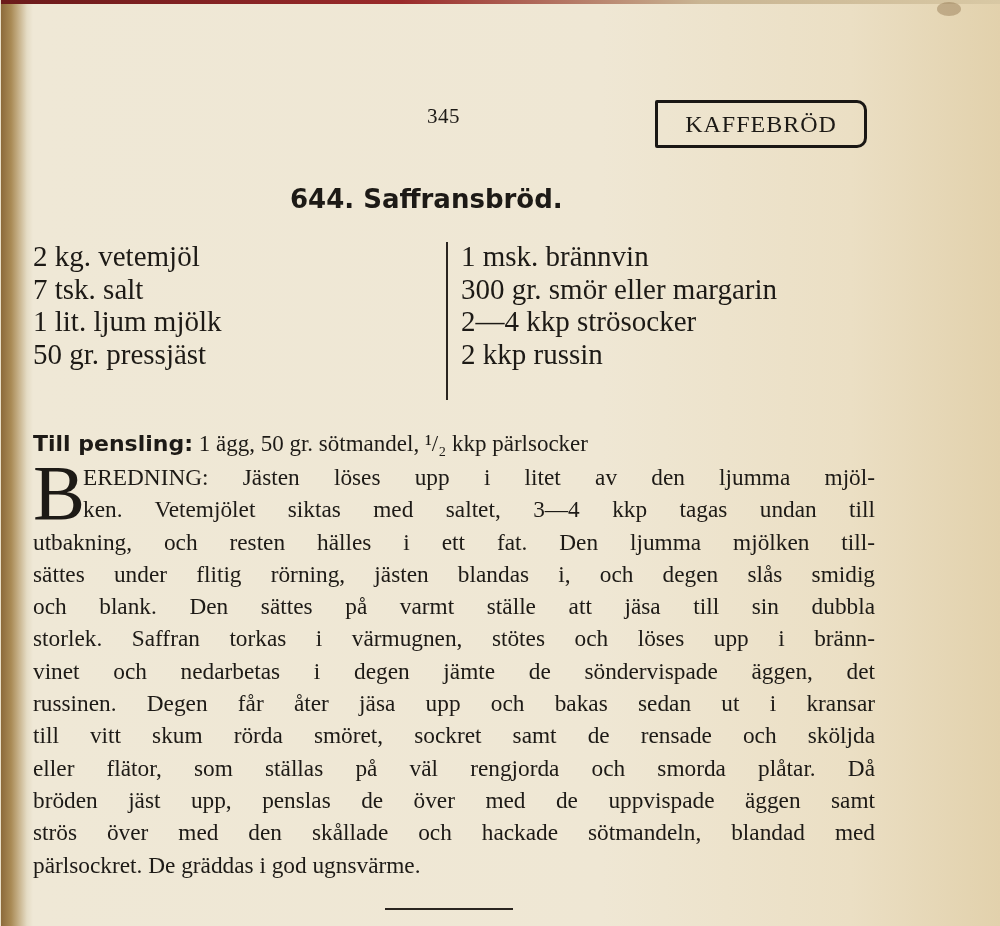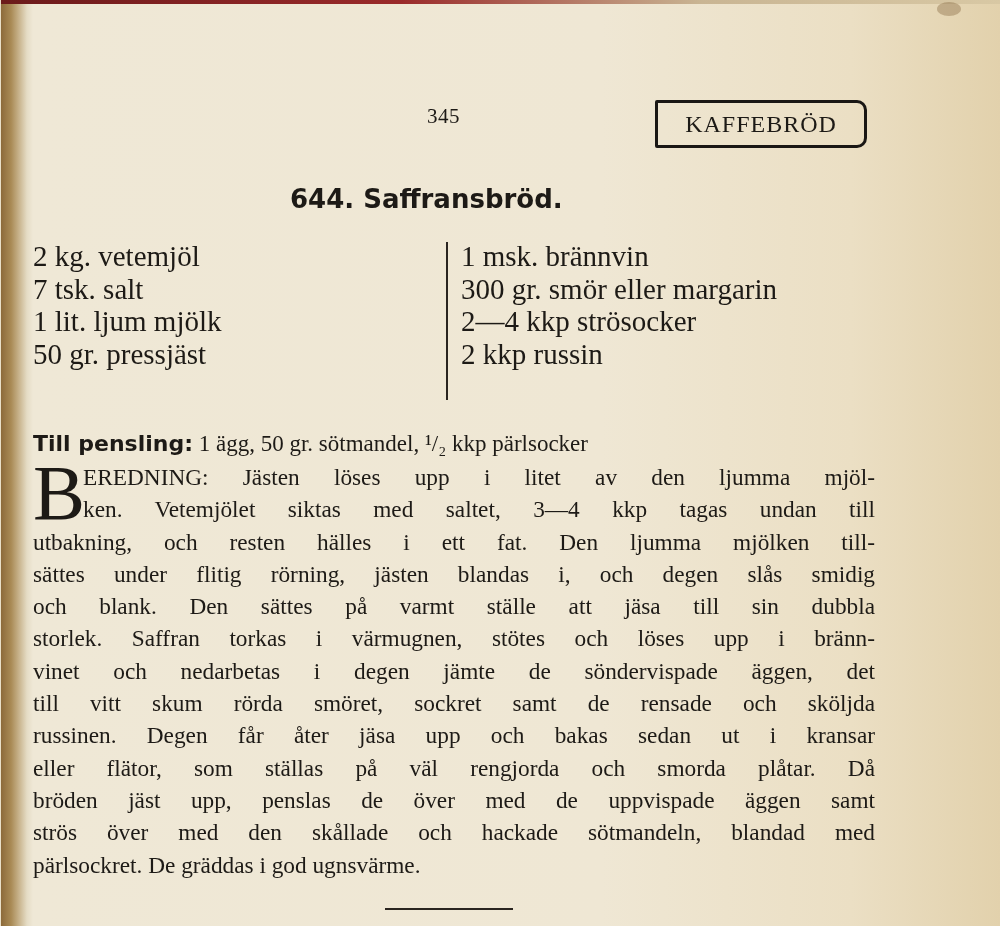--- a/index.html
+++ b/index.html
@@ -105,22 +105,22 @@
 
   <div class="dropcap">B</div>
   <div class="body-text">
     <span class="line indent">EREDNING: Jästen löses upp i litet av den ljumma mjöl-</span>
     <span class="line indent">ken. Vetemjölet siktas med saltet, 3—4 kkp tagas undan till</span>
     <span class="line">utbakning, och resten hälles i ett fat. Den ljumma mjölken till-</span>
     <span class="line">sättes under flitig rörning, jästen blandas i, och degen slås smidig</span>
     <span class="line">och blank. Den sättes på varmt ställe att jäsa till sin dubbla</span>
     <span class="line">storlek. Saffran torkas i värmugnen, stötes och löses upp i bränn-</span>
     <span class="line">vinet och nedarbetas i degen jämte de söndervispade äggen, det</span>
+    <span class="line">russinen. Degen får åter jäsa upp och bakas sedan ut i kransar</span>
     <span class="line">till vitt skum rörda smöret, sockret samt de rensade och sköljda</span>
-    <span class="line">russinen. Degen får åter jäsa upp och bakas sedan ut i kransar</span>
     <span class="line">eller flätor, som ställas på väl rengjorda och smorda plåtar. Då</span>
     <span class="line">bröden jäst upp, penslas de över med de uppvispade äggen samt</span>
     <span class="line">strös över med den skållade och hackade sötmandeln, blandad med</span>
     <span class="line last">pärlsockret. De gräddas i god ugnsvärme.</span>
   </div>
 
   <div class="end-rule"></div>
 </div>
 
 </body></html>

